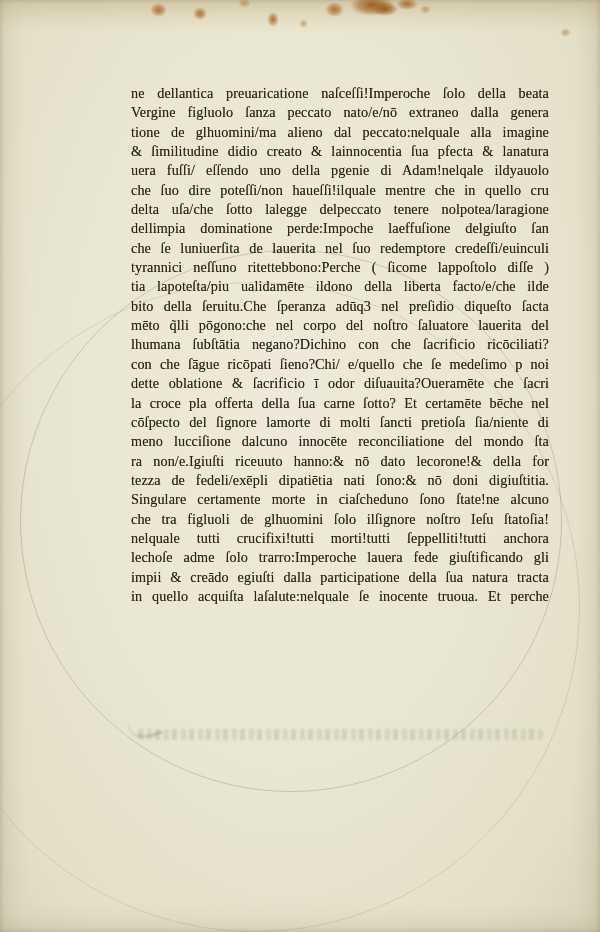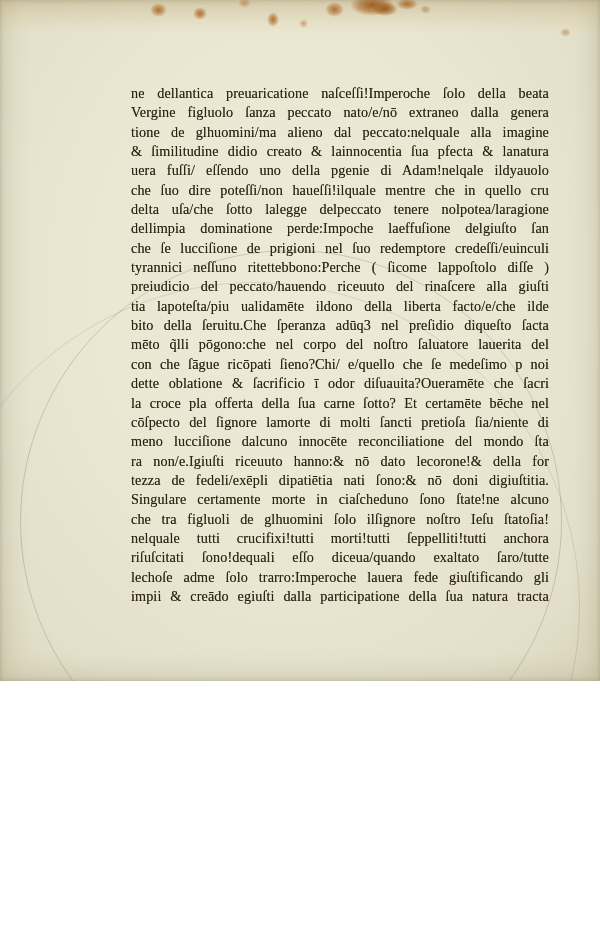--- a/index.html
+++ b/index.html
@@ -1,18 +1,18 @@
 <!DOCTYPE html>
 <html><head>
 <meta charset="utf-8">
 <style>
   html,body{margin:0;padding:0;}
   .page{
     position:relative;
-    width:600px;height:681px;
+    width:600px;height:932px;
     overflow:hidden;
     background:
       radial-gradient(ellipse at 48% 42%, #edead9 0%, #e9e6d1 50%, #e3dfc9 82%, #d9d4ba 100%);
     font-family:"Liberation Serif","DejaVu Serif",serif;
   }
   .page::after{
     content:"";
     position:absolute;inset:0;
     box-shadow:
       inset 0 0 28px rgba(115,104,70,.28),
@@ -100,37 +100,37 @@
 
   <div class="textblock" id="textblock">
       <div class="line">ne dellantica preuaricatione naſceſſi!Imperoche ſolo della beata</div>
       <div class="line">Vergine figluolo ſanza peccato nato/e/nō extraneo dalla genera</div>
       <div class="line">tione de glhuomini/ma alieno dal peccato:nelquale alla imagine</div>
       <div class="line">&amp; ſimilitudine didio creato &amp; lainnocentia ſua pfecta &amp; lanatura</div>
       <div class="line">uera fuſſi/ eſſendo uno della pgenie di Adam!nelqale ildyauolo</div>
       <div class="line">che ſuo dire poteſſi/non haueſſi!ilquale mentre che in quello cru</div>
       <div class="line">delta uſa/che ſotto lalegge delpeccato tenere nolpotea/laragione</div>
       <div class="line">dellimpia dominatione perde:Impoche laeffuſione delgiuſto ſan</div>
-      <div class="line">che ſe lucciſione de prigioni nel ſuo redemptore credeſſi/euinculi</div>
+      <div class="line">che ſe luniuerſita de lauerita nel ſuo redemptore credeſſi/euinculi</div>
       <div class="line">tyrannici neſſuno ritettebbono:Perche ( ſicome lappoſtolo diſſe )</div>
-      <div class="line">preiudicio del peccato/hauendo riceuuto del rinaſcere alla giuſti</div>
       <div class="line">tia lapoteſta/piu ualidamēte ildono della liberta facto/e/che ilde</div>
       <div class="line">bito della ſeruitu.Che ſperanza adūq3 nel preſidio diqueſto ſacta</div>
       <div class="line">mēto q̃lli pōgono:che nel corpo del noſtro ſaluatore lauerita del</div>
+      <div class="line">lhumana ſubſtātia negano?Dichino con che ſacrificio ricōciliati?</div>
       <div class="line">con che ſāgue ricōpati ſieno?Chi/ e/quello che ſe medeſimo p noi</div>
       <div class="line">dette oblatione &amp; ſacrificio ī odor diſuauita?Oueramēte che ſacri</div>
       <div class="line">la croce pla offerta della ſua carne  ſotto? Et certamēte bēche nel</div>
       <div class="line">cōſpecto del ſignore lamorte di molti ſancti pretioſa ſia/niente di</div>
       <div class="line">meno lucciſione dalcuno innocēte reconciliatione del mondo ſta</div>
       <div class="line">ra non/e.Igiuſti riceuuto  hanno:&amp; nō dato  lecorone!&amp; della for</div>
       <div class="line">tezza de fedeli/exēpli dipatiētia nati ſono:&amp; nō doni digiuſtitia.</div>
       <div class="line">Singulare certamente morte in ciaſcheduno ſono ſtate!ne alcuno</div>
       <div class="line">che tra figluoli de glhuomini ſolo ilſignore noſtro Ieſu ſtatoſia!</div>
       <div class="line">nelquale tutti crucifixi!tutti morti!tutti ſeppelliti!tutti anchora</div>
-      <div class="line">riſuſcitati ſono!dequali eſſo diceua/quando exaltato ſaro/tutte</div>
       <div class="line">lechoſe adme ſolo trarro:Imperoche lauera fede giuſtificando gli</div>
       <div class="line">impii &amp; creādo egiuſti dalla participatione della ſua natura tracta</div>
+      <div class="line">in quello acquiſta laſalute:nelquale ſe inocente truoua. Et perche</div>
     </div>
 
   <div class="ghost"></div>
   <div class="ghost-mark"></div>
 
 </div>
 
 </body></html>

